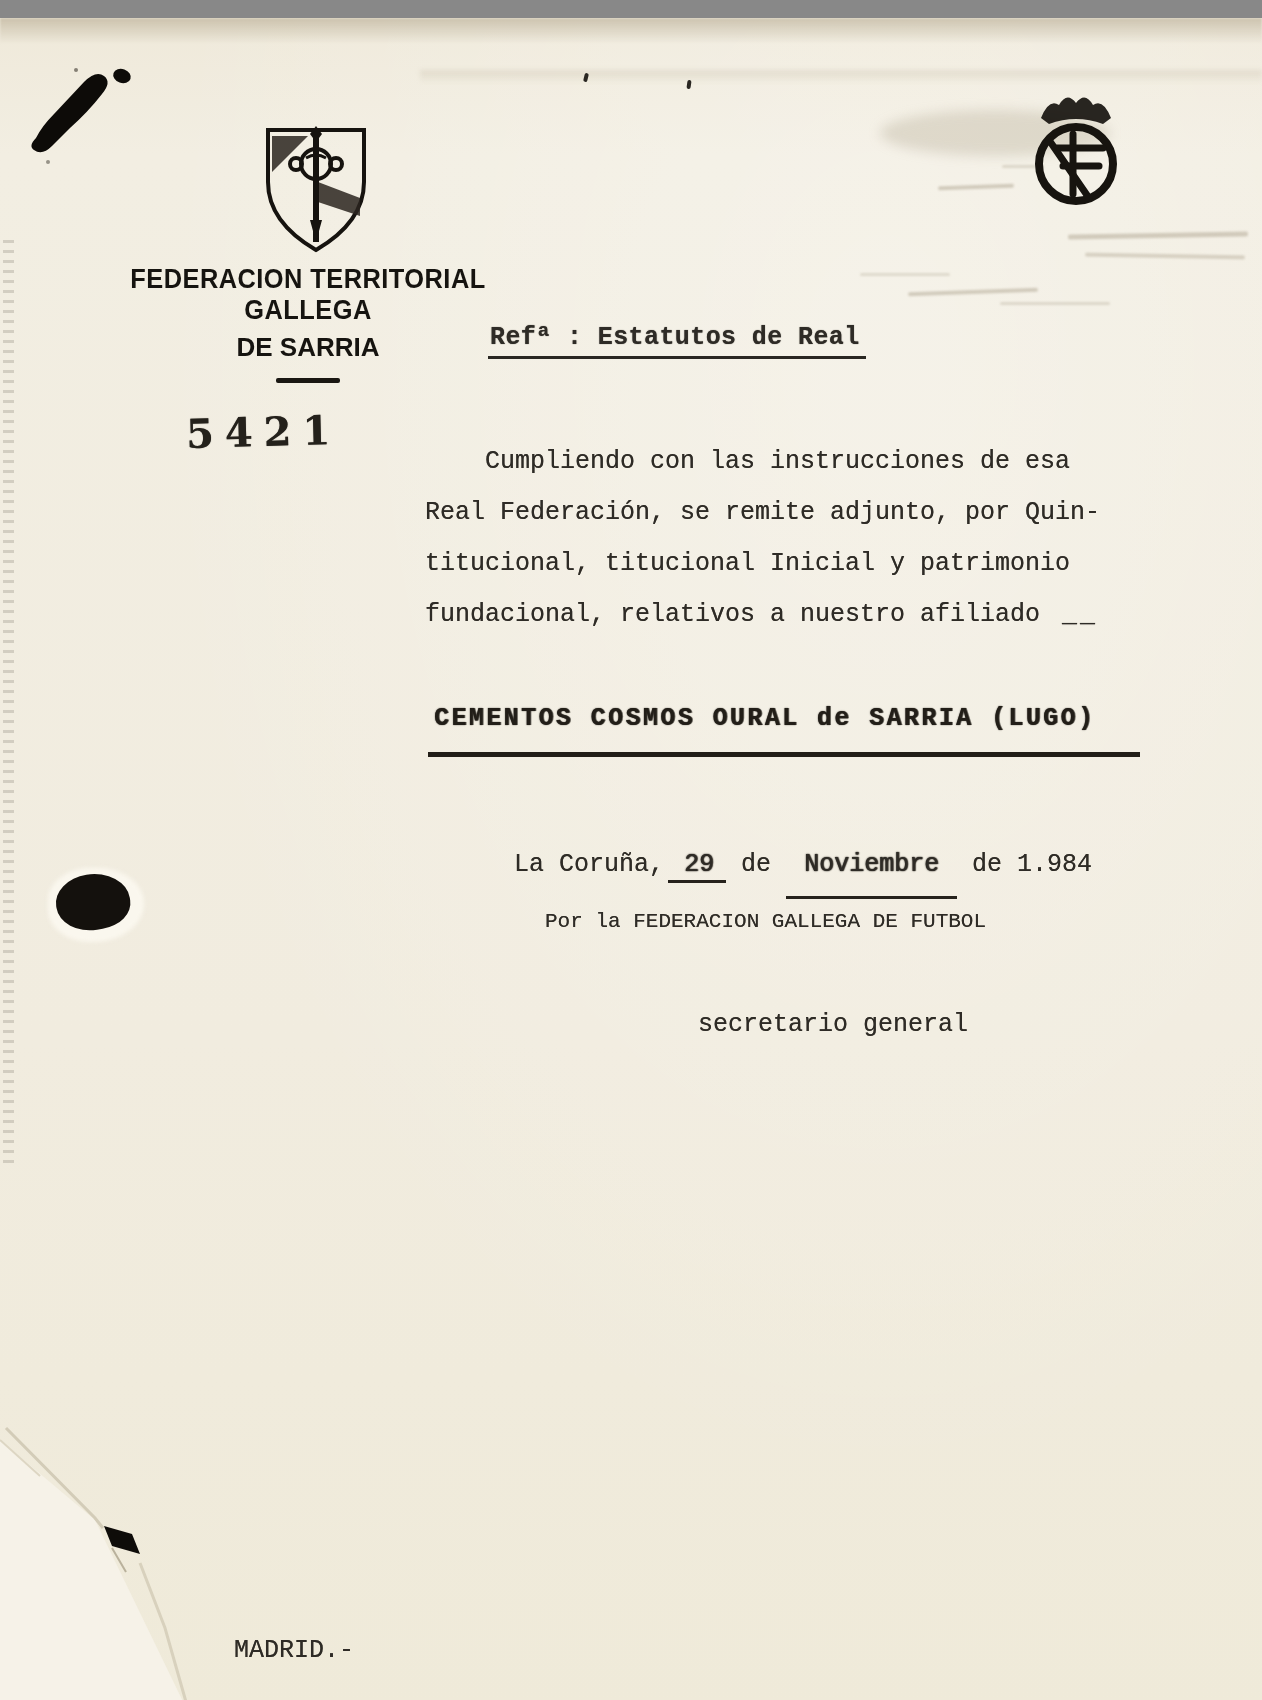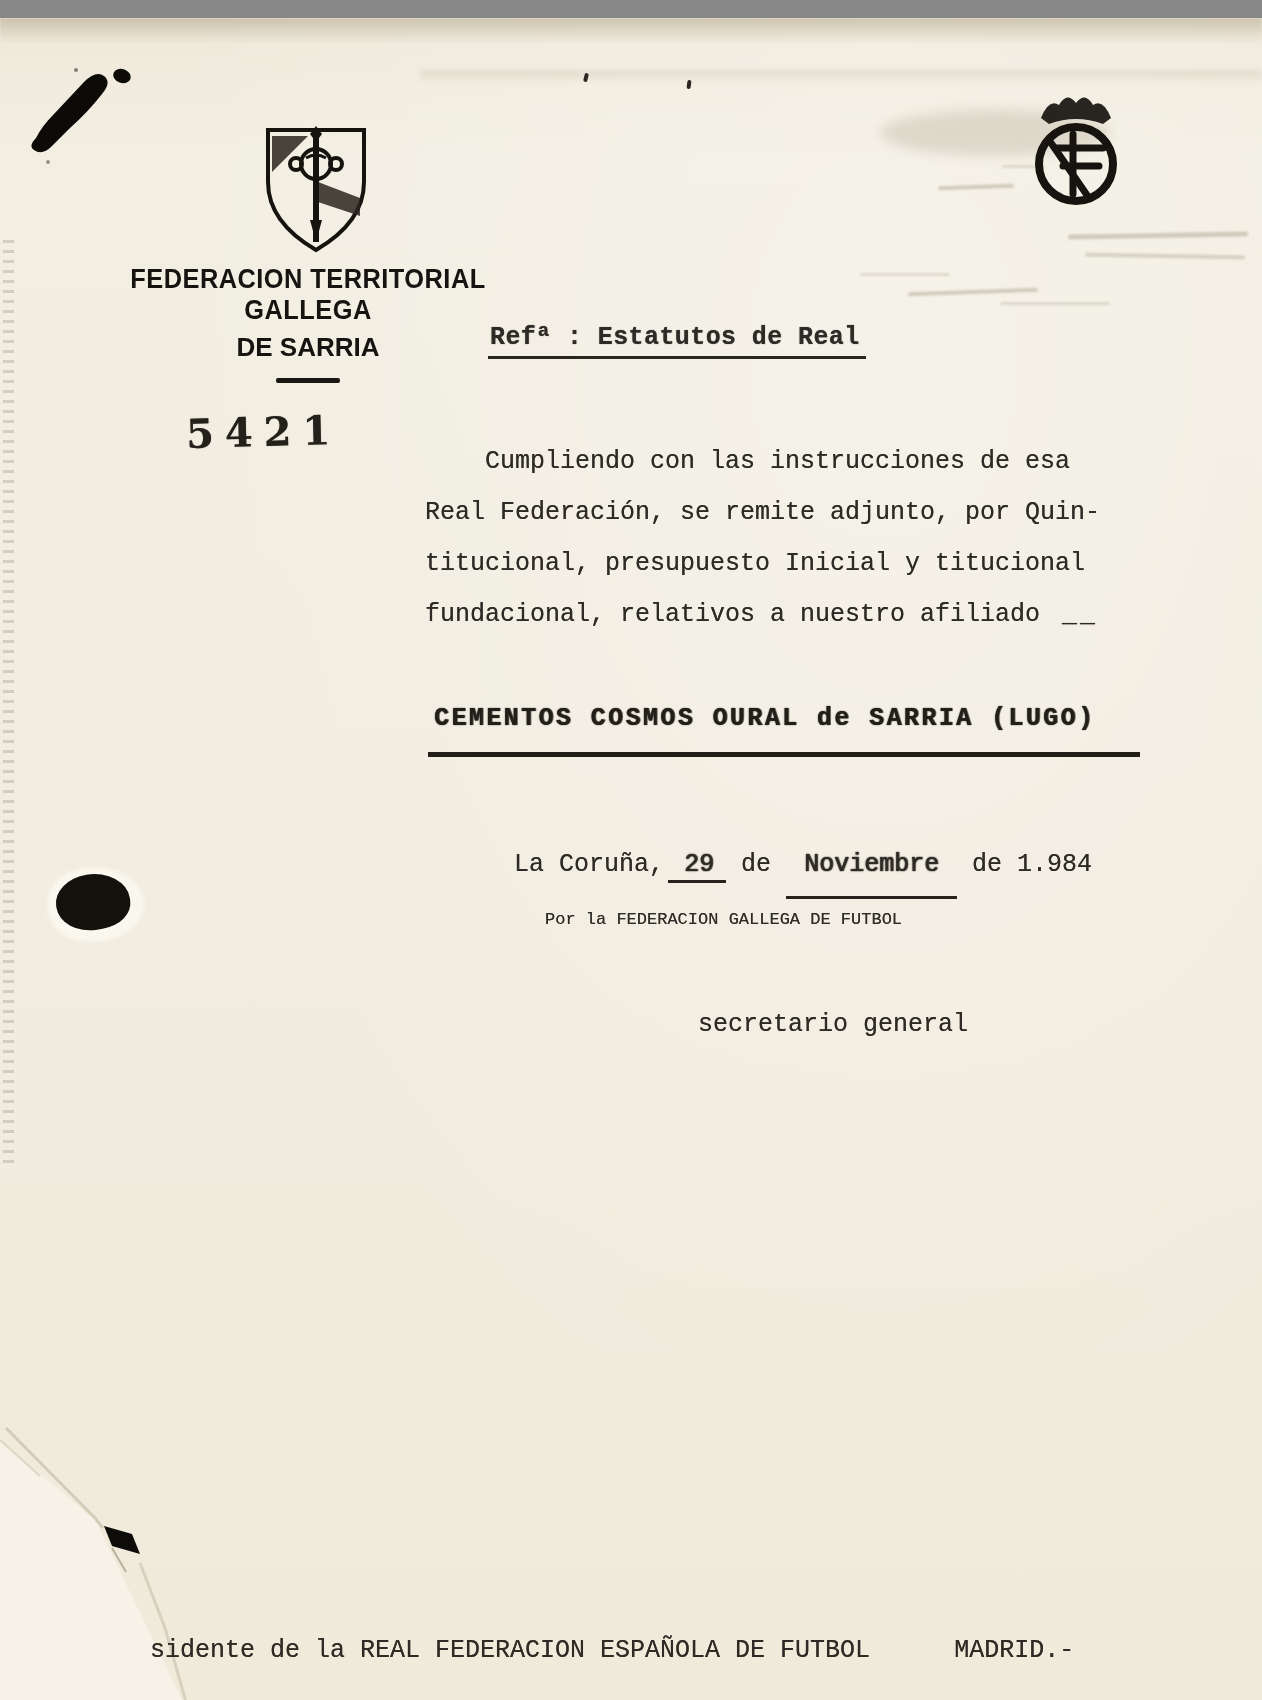--- a/index.html
+++ b/index.html
@@ -69,21 +69,21 @@
   .club-line{position:absolute;left:428px;top:686px;width:712px;
     border-bottom:5px solid #221e18;padding-bottom:19px;}
   .club-text{font-size:25px;font-weight:700;letter-spacing:2.4px;padding-left:6px;
     color:#221e18;text-shadow:0 0 1.3px rgba(30,26,20,.9),1px 0 0 rgba(30,26,20,.6);}
   .dateline{position:absolute;left:514px;top:832px;font-size:25px;display:flex;align-items:baseline;}
   .dateline .plain{white-space:pre;}
   .fill-in{font-weight:400;border-bottom:3px solid #26221c;
     text-shadow:0 0 1.6px rgba(30,25,19,.95),1px 0 1px rgba(30,25,19,.8);}
   .day-wrap{padding:0 12px 1px 16px;margin-left:4px;}
   .month-wrap{padding:0 18px 17px 18px;}
-  .by-line{position:absolute;left:545px;top:892px;font-size:17px;}
+  .by-line{position:absolute;left:545px;top:892px;font-size:21px;}
   .secretary-line{position:absolute;left:698px;top:992px;font-size:25px;}
   .footer-line{position:absolute;left:150px;top:1618px;font-size:25px;display:flex;}
   .footer-gap{display:inline-block;width:84px;}
 </style>
 </head>
 <body>
 
 <div class="page">
 
   <div class="top-band"></div>
@@ -143,21 +143,21 @@
     </svg>
   </div>
 
   <div class="ref-line typed">Refª : Estatutos de Real</div>
 
   <div class="stamp-number">5421</div>
 
   <div class="body-block typed">
     <div class="bodyline">    Cumpliendo con las instrucciones de esa</div>
     <div class="bodyline">Real Federación, se remite adjunto, por Quin-</div>
-    <div class="bodyline">titucional, presupuesto Inicial y titucional</div>
+    <div class="bodyline">titucional, titucional Inicial y patrimonio</div>
     <div class="bodyline line-with-blank">
       <span>fundacional, relativos a nuestro afiliado</span>
       <span class="blank-fill">__</span>
     </div>
   </div>
 
   <div class="club-line">
     <span class="club-text typed">CEMENTOS COSMOS OURAL de SARRIA (LUGO)</span>
   </div>
 
@@ -182,18 +182,17 @@
       <polygon points="0,82 95,162 190,358 0,358" fill="#f6f2e8"></polygon>
       <polyline points="6,70 95,160 103,170" fill="none" stroke="#d3ccb8" stroke-width="3"></polyline>
       <polyline points="140,205 165,270 190,358" fill="none" stroke="#d8d1bd" stroke-width="3"></polyline>
       <polyline points="0,82 40,118" fill="none" stroke="#ddd6c3" stroke-width="2"></polyline>
       <polygon points="104,168 132,176 140,196 112,188" fill="#0e0c09"></polygon>
       <polyline points="112,190 126,214" fill="none" stroke="#b9b19c" stroke-width="2"></polyline>
     </svg>
   </div>
 
   <div class="footer-line typed">
-    <span>sidente de la REAL FEDERACION ESPAÑOLA DE FUTBOL</span>
     <span class="footer-gap"></span>
     <span>MADRID.-</span>
   </div>
 
 </div>
 
 </body></html>

